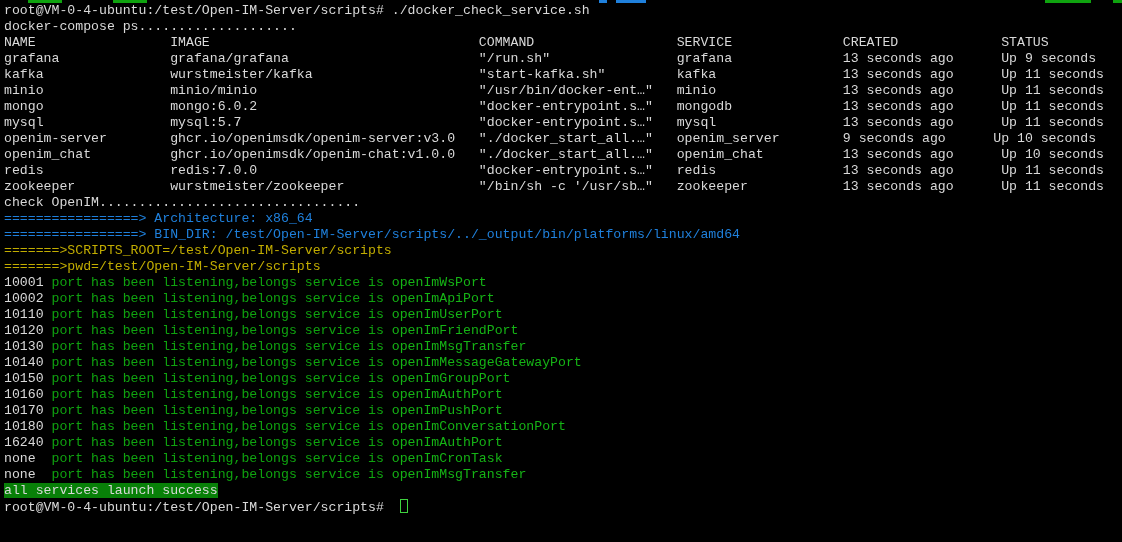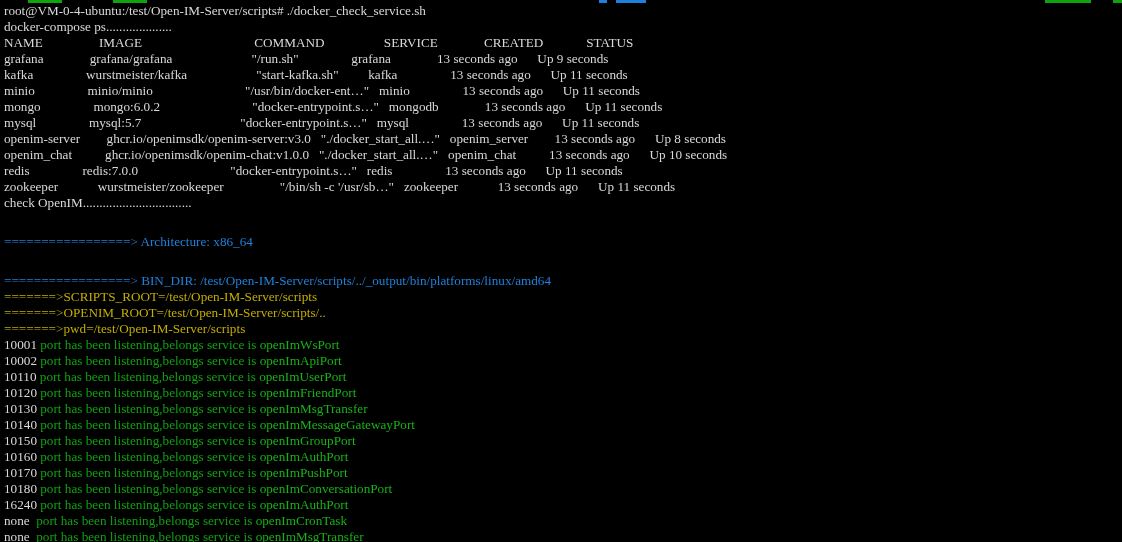--- a/index.html
+++ b/index.html
@@ -3,29 +3,29 @@
 <meta charset="utf-8">
 <style>
   * { margin: 0; padding: 0; box-sizing: border-box; }
   html, body { background: #000; }
   .screen {
     position: relative;
     width: 1122px;
     height: 542px;
     background: var(--bg, #000);
     overflow: hidden;
-    font-family: Liberation Serif, serif;
+    font-family: Liberation Mono, monospace;
     font-size: 13.2px;
     line-height: 16px;
     cursor: text;
   }
   .lines { position: absolute; top: 3px; left: 4px; right: 0; }
   .line { white-space: pre; height: 16px; }
   .fg      { color: var(--fg); }
-  .blue    { color: var(--blue); margin-top: 23px; }
+  .blue    { color: var(--blue); }
   .yellow  { color: var(--yellow); }
   .green   { color: var(--green); }
   .green2  { color: var(--green-bright); }
   .success { background: var(--success-bg); color: var(--fg); }
   .cursor {
     display: inline-block;
     width: 8px; height: 14px;
     border: 1px solid var(--cursor);
     vertical-align: -2px;
     margin-left: 8px;
@@ -54,31 +54,30 @@
 
     <div class="line fg">docker-compose ps....................</div>
 
     <div id="compose-table">
         <div class="line fg">NAME                 IMAGE                                  COMMAND                  SERVICE              CREATED             STATUS</div>
         <div class="line fg">grafana              grafana/grafana                        "/run.sh"                grafana              13 seconds ago      Up 9 seconds</div>
         <div class="line fg">kafka                wurstmeister/kafka                     "start-kafka.sh"         kafka                13 seconds ago      Up 11 seconds</div>
         <div class="line fg">minio                minio/minio                            "/usr/bin/docker-ent…"   minio                13 seconds ago      Up 11 seconds</div>
         <div class="line fg">mongo                mongo:6.0.2                            "docker-entrypoint.s…"   mongodb              13 seconds ago      Up 11 seconds</div>
         <div class="line fg">mysql                mysql:5.7                              "docker-entrypoint.s…"   mysql                13 seconds ago      Up 11 seconds</div>
-        <div class="line fg">openim-server        ghcr.io/openimsdk/openim-server:v3.0   "./docker_start_all.…"   openim_server        13 seconds ago      Up 8 seconds</div>
+        <div class="line fg">openim-server        ghcr.io/openimsdk/openim-server:v3.0   "./docker_start_all.…"   openim_server        9 seconds ago      Up 10 seconds</div>
         <div class="line fg">openim_chat          ghcr.io/openimsdk/openim-chat:v1.0.0   "./docker_start_all.…"   openim_chat          13 seconds ago      Up 10 seconds</div>
         <div class="line fg">redis                redis:7.0.0                            "docker-entrypoint.s…"   redis                13 seconds ago      Up 11 seconds</div>
         <div class="line fg">zookeeper            wurstmeister/zookeeper                 "/bin/sh -c '/usr/sb…"   zookeeper            13 seconds ago      Up 11 seconds</div>
       </div>
 
     <div class="line fg">check OpenIM.................................</div>
     <div class="line blue">=================&gt; Architecture: x86_64</div>
     <div class="line blue">=================&gt; BIN_DIR: /test/Open-IM-Server/scripts/../_output/bin/platforms/linux/amd64</div>
     <div class="line yellow">=======&gt;SCRIPTS_ROOT=/test/Open-IM-Server/scripts</div>
-    <div class="line yellow">=======&gt;OPENIM_ROOT=/test/Open-IM-Server/scripts/..</div>
     <div class="line yellow">=======&gt;pwd=/test/Open-IM-Server/scripts</div>
 
     <div id="port-list">
         <div class="line "><span class="fg">10001 </span><span class="green">port has been listening,belongs service is </span><span class="green2">openImWsPort</span></div>
         <div class="line "><span class="fg">10002 </span><span class="green">port has been listening,belongs service is </span><span class="green2">openImApiPort</span></div>
         <div class="line "><span class="fg">10110 </span><span class="green">port has been listening,belongs service is </span><span class="green2">openImUserPort</span></div>
         <div class="line "><span class="fg">10120 </span><span class="green">port has been listening,belongs service is </span><span class="green2">openImFriendPort</span></div>
         <div class="line "><span class="fg">10130 </span><span class="green">port has been listening,belongs service is </span><span class="green2">openImMsgTransfer</span></div>
         <div class="line "><span class="fg">10140 </span><span class="green">port has been listening,belongs service is </span><span class="green2">openImMessageGatewayPort</span></div>
         <div class="line "><span class="fg">10150 </span><span class="green">port has been listening,belongs service is </span><span class="green2">openImGroupPort</span></div>

